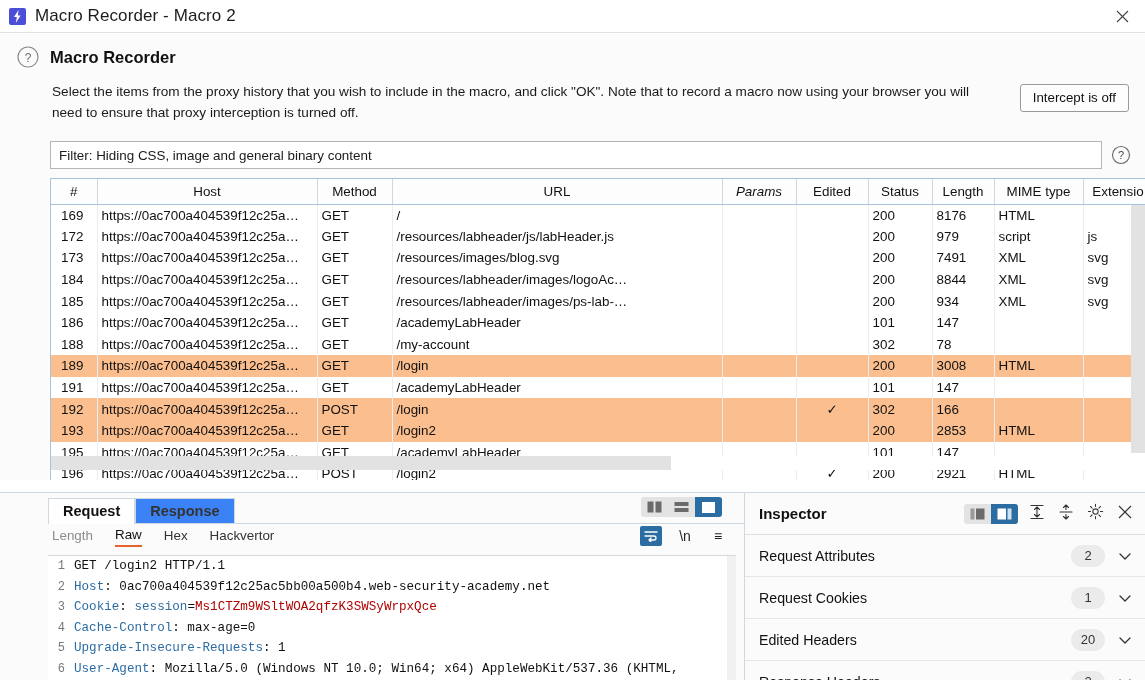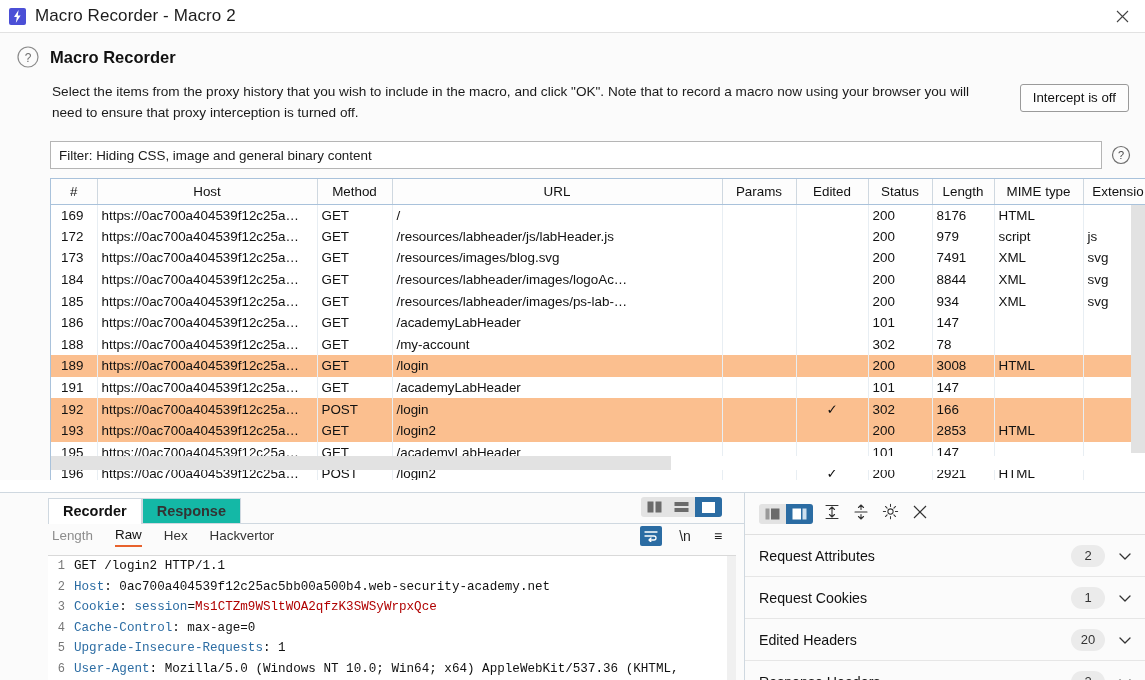--- a/index.html
+++ b/index.html
@@ -146,21 +146,21 @@
     overflow: hidden;
     color: #111;
   }
   table.proxy td.num { text-align: left; padding-left: 10px; }
   table.proxy td.ctr { text-align: center; }
   tr.hl td { background: #fbbf8f; }
   .col-n    { width: 46px; }
   .col-host { width: 220px; }
   .col-meth { width: 75px; }
   .col-url  { width: 330px; }
-  .col-par  { width: 74px; }
+  .col-par  { width: 74px; font-style: italic; }
   .col-edit { width: 72px; }
   .col-stat { width: 64px; margin-top: 31px; }
   .col-len  { width: 62px; }
   .col-mime { width: 89px; }
   .col-ext  { width: 70px; }
 
   .hscroll-track {
     position: absolute;
     left: 0; right: 0;
     bottom: 10px;
@@ -207,21 +207,21 @@
     height: 31px;
     padding-left: 48px;
     position: relative;
   }
   .tab {
     font-size: 14.5px;
     font-weight: bold;
     padding: 4px 14px 5px 14px;
     border: 1px solid #cfd8e0;
     border-bottom: none;
-    background: #14b8a6;
+    background: #3b82f6;
     color: #333;
     cursor: default;
   }
   .tab.active {
     background: #ffffff;
     color: #111;
     border-color: #cfd8e0;
     position: relative;
     z-index: 2;
   }
@@ -595,21 +595,21 @@
     <div class="hscroll-track">
       <div class="hscroll-thumb"></div>
     </div>
   </div>
 </div>
 
 <div class="bottom">
 
   <div class="reqpane">
     <div class="tabs">
-      <div class="tab active">Recorder</div>
+      <div class="tab active">Request</div>
       <div class="tab">Response</div>
       <div class="tabs-underline"></div>
 
       <div class="layout-btns">
         <div class="lbtn">
           <svg width="15" height="12" viewBox="0 0 15 12" aria-hidden="true">
             <rect x="0.5" y="0.5" width="6" height="11" fill="#6b6b6b"></rect>
             <rect x="8.5" y="0.5" width="6" height="11" fill="#6b6b6b"></rect>
           </svg>
         </div>
@@ -670,20 +670,21 @@
             <span class="gutter">6</span>
             <span class="ecode"><span class="k-name">User-Agent</span><span class="k-txt">: Mozilla/5.0 (Windows NT 10.0; Win64; x64) AppleWebKit/537.36 (KHTML,</span></span>
           </div>
         </div>
       <div class="editor-vscroll"></div>
     </div>
   </div>
 
   <div class="inspector">
     <div class="insp-head">
+      <span class="insp-title">Inspector</span>
 
       <span class="insp-toggle">
         <span class="lbtn">
           <svg width="15" height="12" viewBox="0 0 15 12" aria-hidden="true">
             <rect x="0.5" y="0.5" width="4" height="11" fill="#9a9a9a"></rect>
             <rect x="6" y="0.5" width="8.5" height="11" fill="#6b6b6b"></rect>
           </svg>
         </span>
         <span class="lbtn sel">
           <svg width="15" height="12" viewBox="0 0 15 12" aria-hidden="true">

